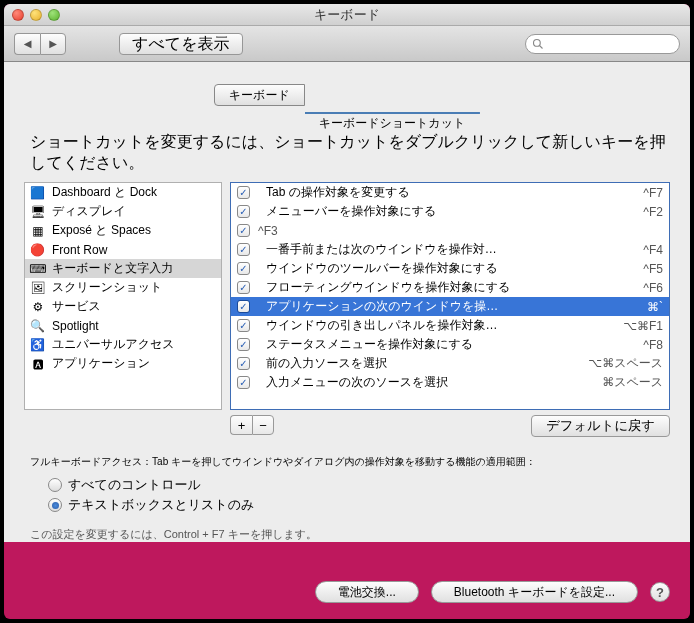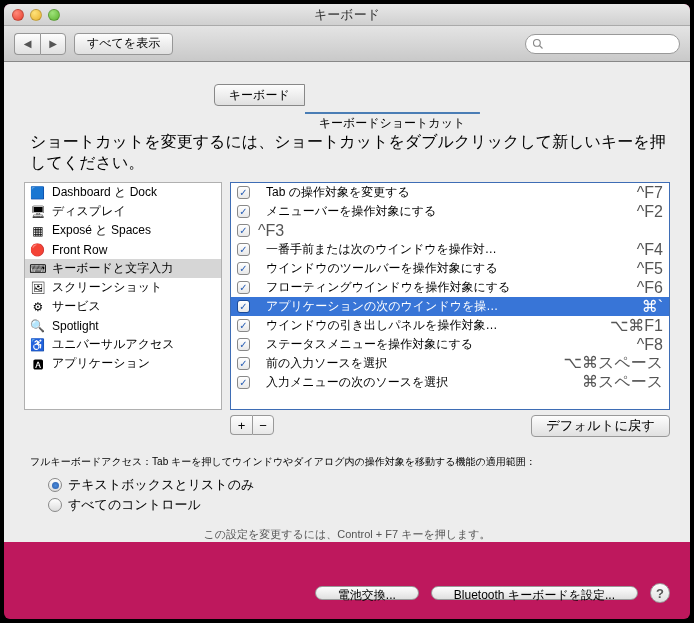--- a/index.html
+++ b/index.html
@@ -10,21 +10,21 @@
 .tl { width: 12px; height: 12px; border-radius: 50%; border: 1px solid rgba(0,0,0,0.2); }
 .tl.red { background: radial-gradient(circle at 35% 30%, #ff8a7a, #e83f2e); }
 .tl.yellow { background: radial-gradient(circle at 35% 30%, #ffe27a, #e8b12e); }
 .tl.green { background: radial-gradient(circle at 35% 30%, #9fe27a, #5cb32e); }
 .title { position: absolute; left: 0; right: 0; text-align: center; font-size: 13px; color: #333; pointer-events: none; }
 .toolbar { height: 36px; background: linear-gradient(#e4e4e4, #c9c9c9); border-bottom: 1px solid #888; display: flex; align-items: center; padding: 0 10px; gap: 8px; }
 .navbtns { display: flex; }
 .navbtn { width: 26px; height: 22px; background: linear-gradient(#fdfdfd,#e0e0e0); border: 1px solid #979797; display: flex; align-items: center; justify-content: center; font-size: 10px; color: #555; }
 .navbtn:first-child { border-radius: 4px 0 0 4px; border-right: none; }
 .navbtn:last-child { border-radius: 0 4px 4px 0; }
-.showall { height: 22px; padding: 0 12px; background: linear-gradient(#fdfdfd,#e0e0e0); border: 1px solid #979797; border-radius: 4px; font-size: 12px; }
+.showall { height: 22px; padding: 0 12px; background: linear-gradient(#fdfdfd,#e0e0e0); border: 1px solid #979797; border-radius: 4px; font-size: 16px; margin-left: 45px; }
 .spacer { flex: 1; }
 .search { width: 155px; height: 20px; border-radius: 10px; border: 1px solid #999; background: #fff; display: flex; align-items: center; padding: 0 6px; }
 .search svg { width: 12px; height: 12px; }
 .content { padding: 10px 0 0 0; background: #ededed; }
 .tabs { display: flex; justify-content: center; margin: 12px 0 26px 0; }
 .tabseg { display: flex; height: 22px; }
 .tab { padding: 0 14px; line-height: 20px; border: 1px solid #888; background: linear-gradient(#fdfdfd,#e0e0e0); font-size: 12px; }
 .tab:first-child { border-radius: 4px 0 0 4px; }
 .tab:last-child { border-radius: 0 4px 4px 0; border-left: none; margin-top: 28px; }
 .tab.active { background: linear-gradient(#b4d5f7,#6aa6e2); border-color: #4a7db5; }
@@ -33,36 +33,36 @@
 .catlist { width: 198px; height: 228px; background: #fff; border: 1px solid #b0b0b0; overflow: hidden; }
 .catitem { height: 19px; display: flex; align-items: center; gap: 6px; padding: 0 5px; font-size: 12px; }
 .catitem.selected { background: #d6d6d6; }
 .caticon { width: 16px; height: 16px; display: flex; align-items: center; justify-content: center; font-size: 12px; }
 .shortlist { flex: 1; height: 228px; background: #fff; border: 1px solid #3e6db5; overflow: hidden; }
 .shortrow { height: 19px; display: flex; align-items: center; padding: 0 6px; font-size: 12px; gap: 8px; }
 .shortrow.selected { background: #3875d7; color: #fff; }
 .check { width: 13px; height: 13px; border: 1px solid #888; border-radius: 3px; background: linear-gradient(#fff,#e8e8e8); display: flex; align-items: center; justify-content: center; color: #2a5fb5; font-size: 10px; flex-shrink: 0; }
 .shortrow.selected .check { border-color: #1a4a9a; }
 .shortlabel { flex: 1; white-space: nowrap; overflow: hidden; text-overflow: ellipsis; padding-left: 8px; }
-.shortkey { font-family: "Lucida Grande", sans-serif; color: #555; font-size: 16px; }
+.shortkey { font-family: "Lucida Grande", sans-serif; color: #555; font-size: 12px; }
 .shortrow.selected .shortkey { color: #fff; }
 .belowpanels { display: flex; padding: 5px 20px 0 20px; }
 .plusminus { display: flex; margin-left: 206px; }
 .pmbtn { width: 22px; height: 20px; border: 1px solid #999; background: linear-gradient(#fdfdfd,#e8e8e8); display: flex; align-items: center; justify-content: center; font-size: 13px; }
 .pmbtn:first-child { border-radius: 4px 0 0 4px; border-right: none; }
 .pmbtn:last-child { border-radius: 0 4px 4px 0; }
 .defaultbtn { margin-left: auto; height: 22px; padding: 0 14px; border: 1px solid #999; border-radius: 4px; background: linear-gradient(#fdfdfd,#e0e0e0); }
 .fka { padding: 18px 26px 6px 26px; font-size: 10px; line-height: 1.4; }
 .radios { padding: 0 26px 12px 44px; }
 .radio { display: flex; align-items: center; gap: 6px; height: 20px; font-size: 13px; }
 .radiobtn { width: 14px; height: 14px; border-radius: 50%; border: 1px solid #888; background: linear-gradient(#fff,#ddd); display: flex; align-items: center; justify-content: center; }
 .radiobtn.checked::after { content:""; width: 7px; height: 7px; border-radius: 50%; background: radial-gradient(#4a8ada,#2a5daa); }
-.hint { font-size: 11px; color: #555; padding: 0 26px 0 26px; text-align: center; }
+.hint { font-size: 11px; color: #555; padding: 0 26px 0 26px; }
 .bottombar { position: absolute; bottom: 16px; left: 0; right: 0; padding: 0 20px; display: flex; justify-content: flex-end; gap: 12px; align-items: center; }
-.bigbtn { height: 14px; padding: 0 22px; border: 1px solid #999; border-radius: 11px; background: linear-gradient(#fdfdfd,#e0e0e0); font-size: 12px; }
+.bigbtn { height: 22px; padding: 0 22px; border: 1px solid #999; border-radius: 11px; background: linear-gradient(#fdfdfd,#e0e0e0); font-size: 12px; }
 .help { width: 20px; height: 20px; border-radius: 50%; border: 1px solid #999; background: linear-gradient(#fdfdfd,#e0e0e0); display: flex; align-items: center; justify-content: center; color: #555; font-weight: bold; font-size: 13px; }
 .window { position: relative; }
 </style>
 </head>
 <body>
 
 <div class="window">
   <div class="titlebar">
     <div class="traffic">
       <div class="tl red"></div>
@@ -196,26 +196,26 @@
     <div class="belowpanels">
       <div class="plusminus">
         <div class="pmbtn">+</div>
         <div class="pmbtn">−</div>
       </div>
       <button class="defaultbtn">デフォルトに戻す</button>
     </div>
     <div class="fka">フルキーボードアクセス：Tab キーを押してウインドウやダイアログ内の操作対象を移動する機能の適用範囲：</div>
     <div class="radios">
       <div class="radio">
+        <div class="radiobtn"></div>
+        <span>すべてのコントロール</span>
+      </div>
+      <div class="radio">
         <div class="radiobtn checked"></div>
         <span>テキストボックスとリストのみ</span>
-      </div>
-      <div class="radio">
-        <div class="radiobtn"></div>
-        <span>すべてのコントロール</span>
       </div>
     </div>
     <div class="hint">この設定を変更するには、Control + F7 キーを押します。</div>
   </div>
   <div class="bottombar">
     <button class="bigbtn">電池交換...</button>
     <button class="bigbtn">Bluetooth キーボードを設定...</button>
     <div class="help">?</div>
   </div>
 </div>

